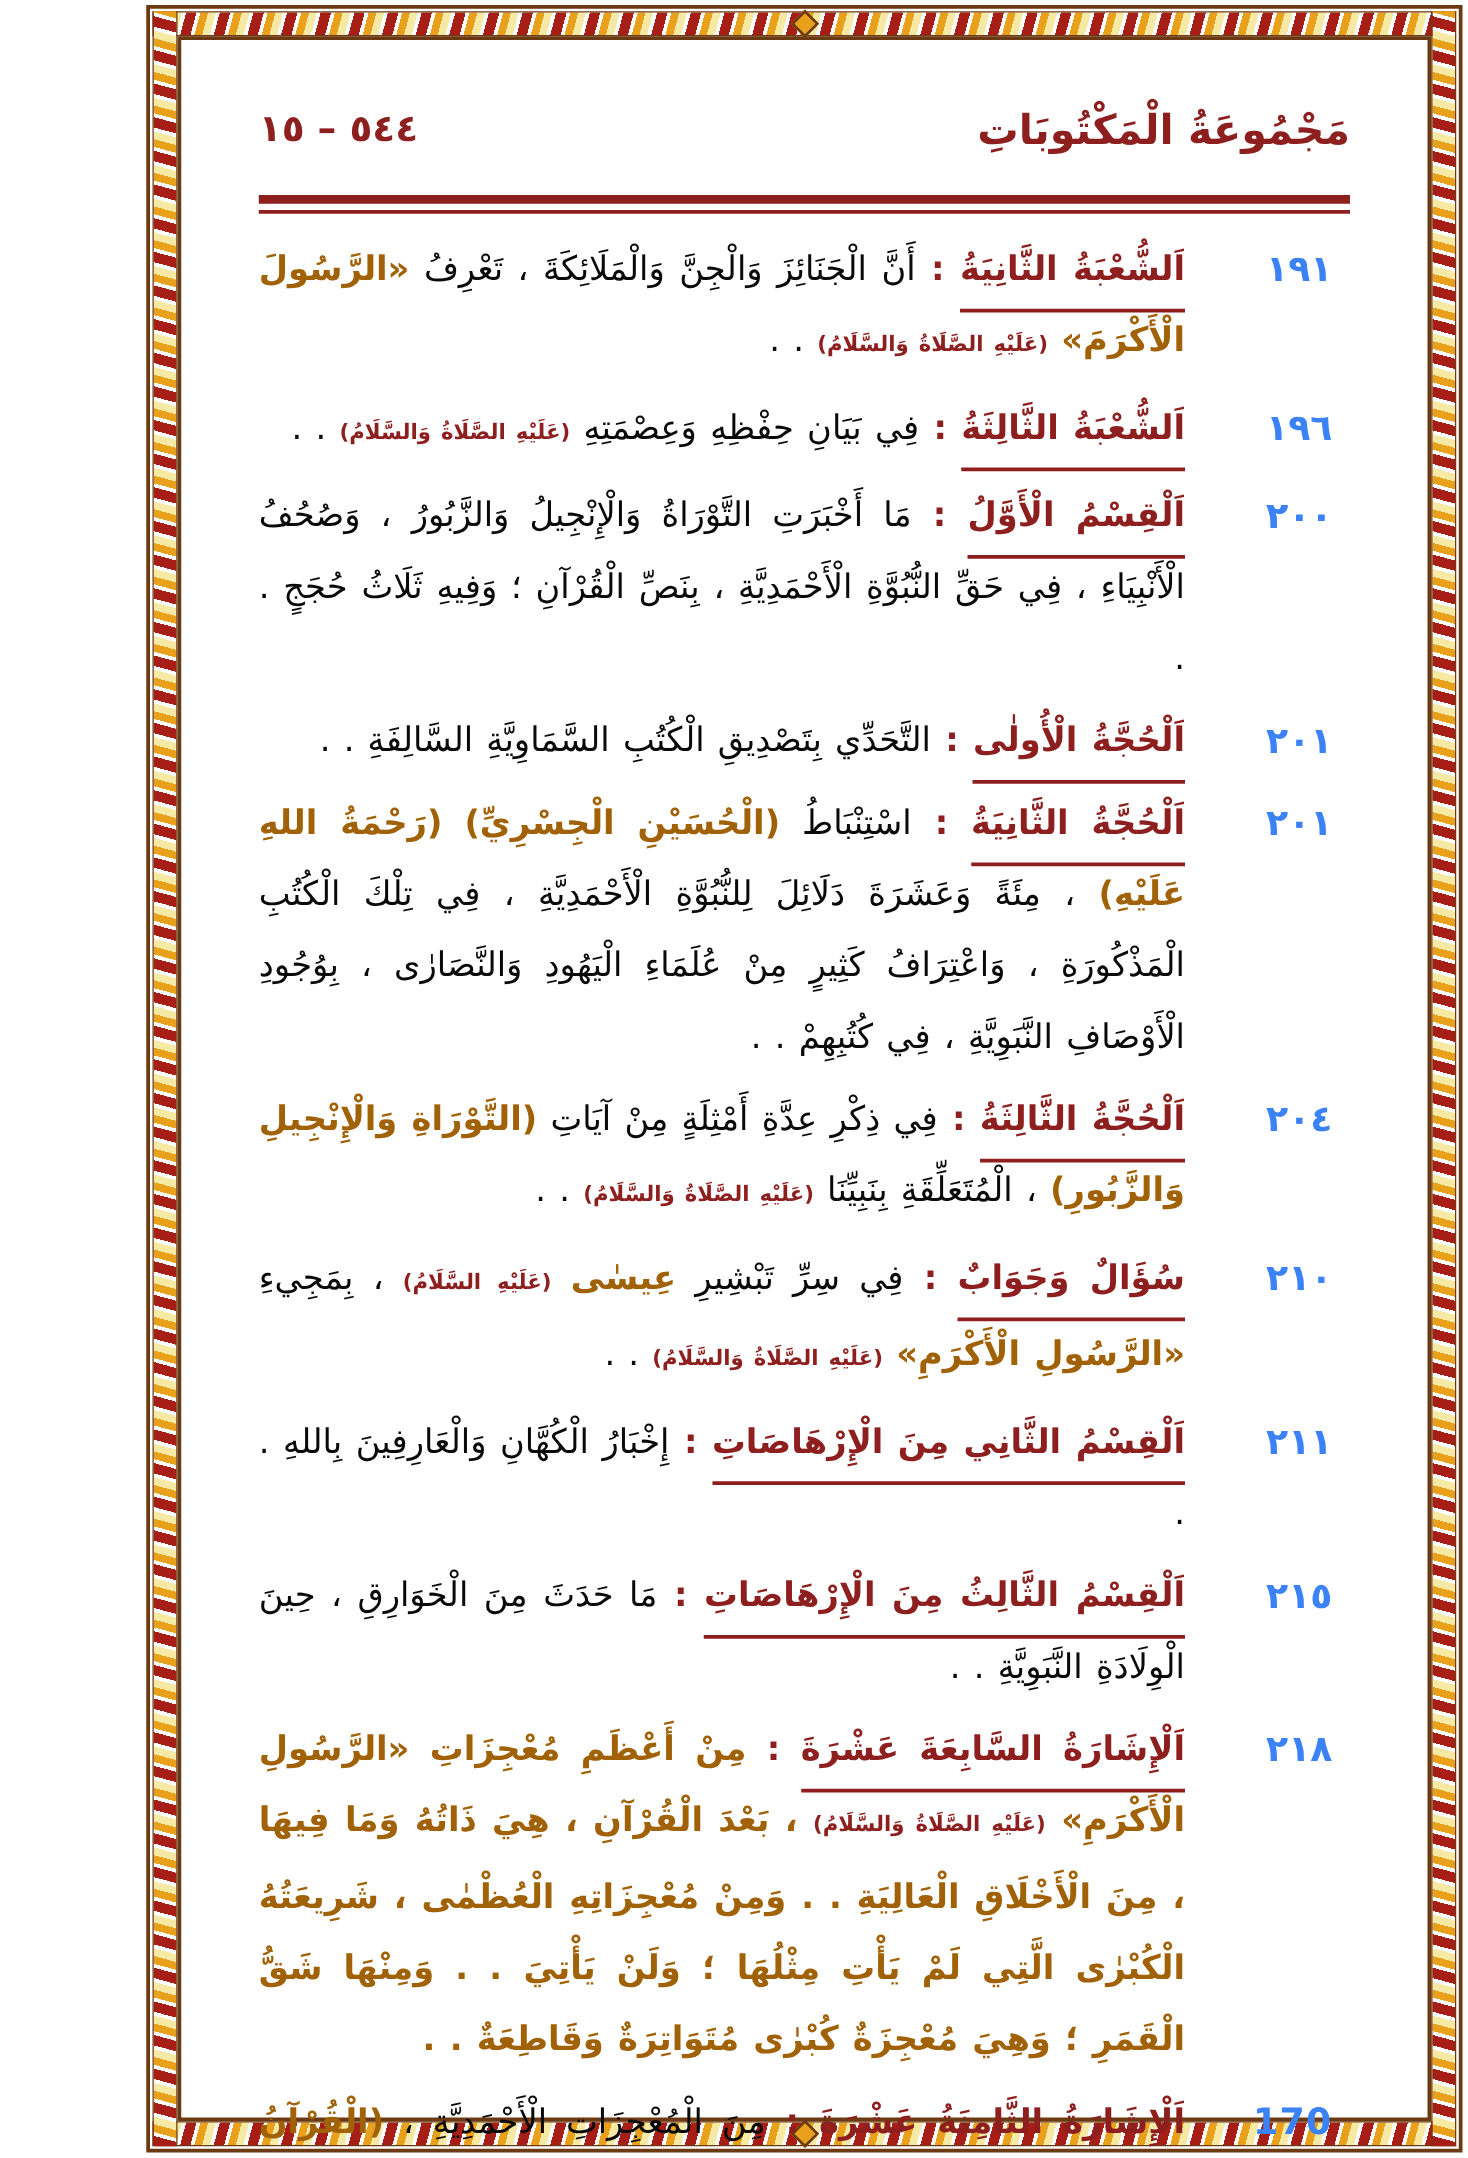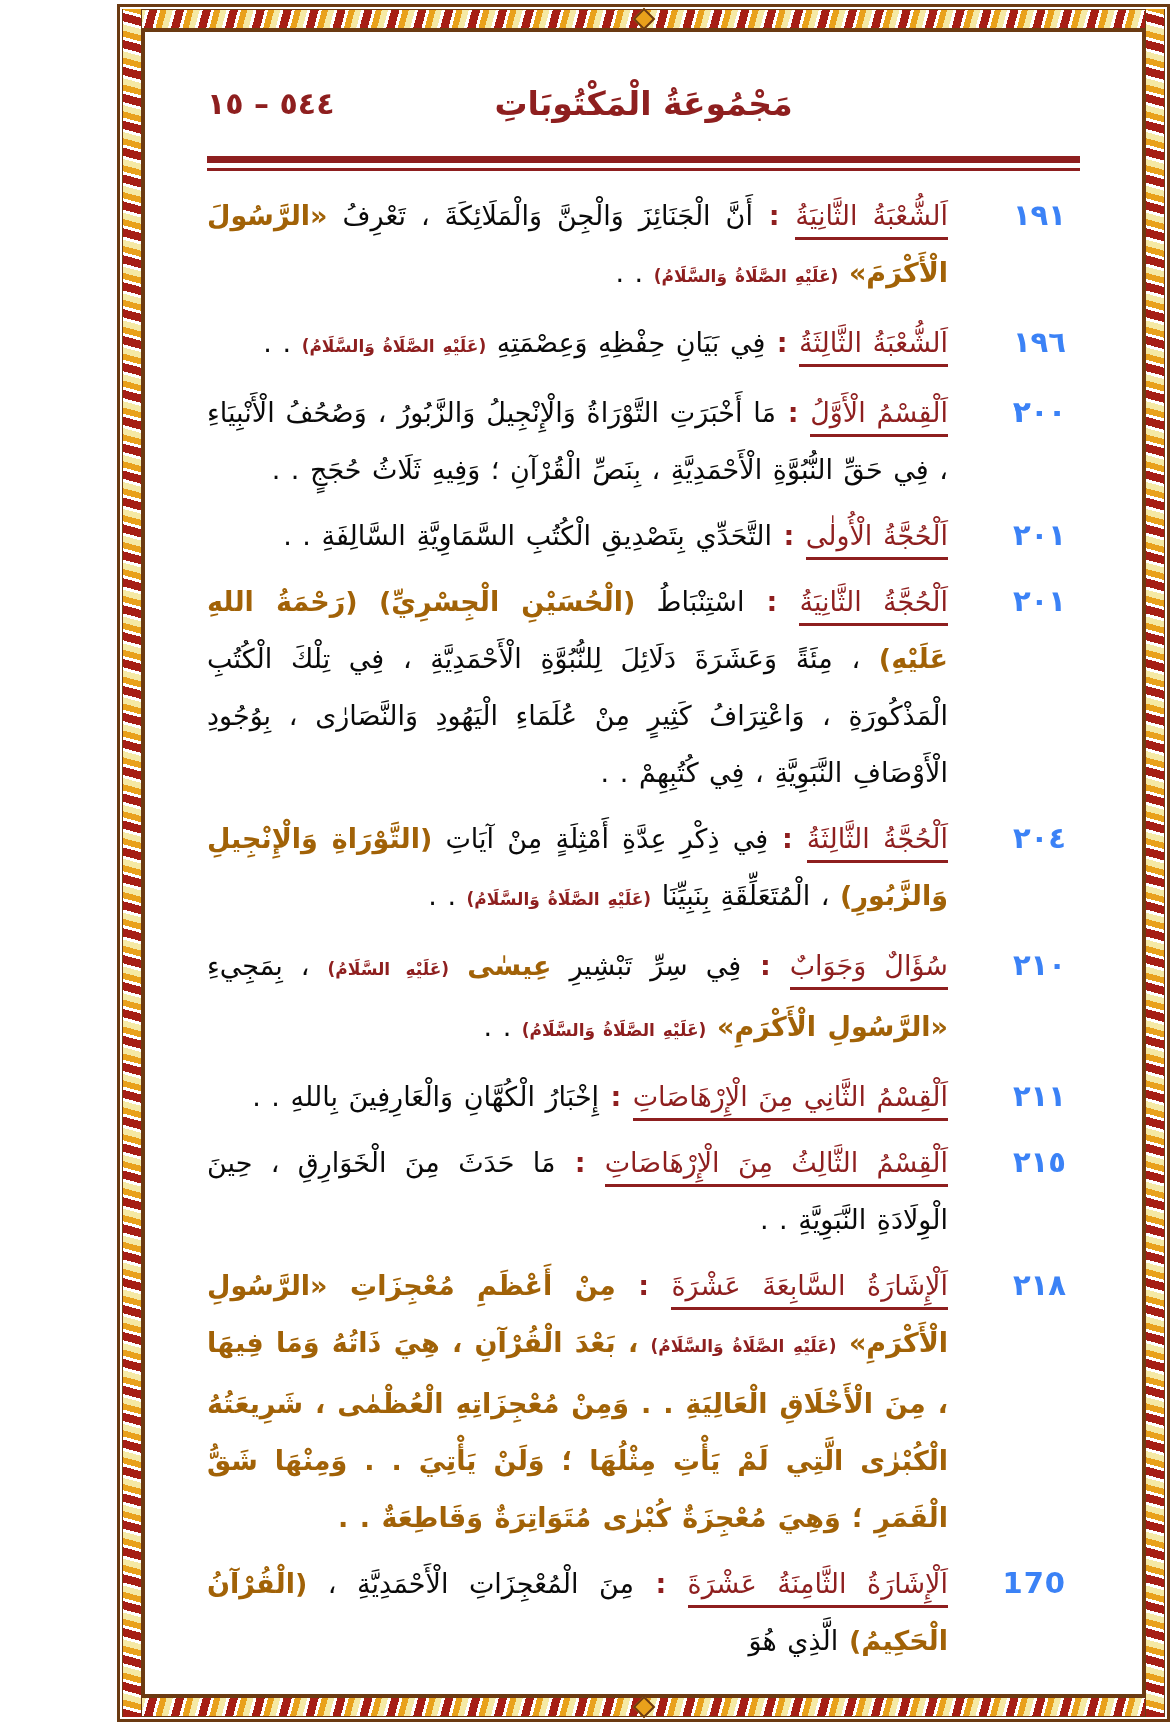--- a/index.html
+++ b/index.html
@@ -38,21 +38,21 @@
   .gem-top{top:11px;} .gem-bottom{bottom:11px;}
 
   
   .content{
     position:absolute;inset:32px;
     padding:30px 62px 0 62px;
     direction:rtl;
   }
   .header{position:relative;height:84px;}
   .page-title{
-    margin:0;text-align:center;
+    margin:0;text-align:right;
     color:#8e1f1f;font-size:33px;font-weight:bold;
     line-height:84px;
   }
   .page-number{
     position:absolute;left:auto;right:auto;inset-inline-start:auto;
     left:0px;top:0;
     color:#8e1f1f;font-size:30px;font-weight:bold;line-height:84px;
     direction:rtl;
   }
   .double-rule{
@@ -69,22 +69,22 @@
     position:absolute;right:14px;top:0;
     color:#3b82f6;font-weight:bold;font-size:29px;line-height:57px;
     letter-spacing:1px;
   }
   .entry-body{
     margin:0;direction:rtl;text-align:justify;
     color:#0a0a0a;font-size:27px;line-height:57px;
     word-spacing:2px;
   }
   .entry-title{
-    color:#8e1f1f;font-weight:normal;
-    border-bottom:3px solid #8e1f1f;padding-bottom:6px;
+    color:#8e1f1f;font-weight:bold;
+    border-bottom:3px solid #8e1f1f;padding-bottom:16px;
   }
   .title-colon{color:#8e1f1f;font-weight:bold;}
   .seg-b{color:#0a0a0a;}
   .seg-r{color:#a16207;font-weight:bold;}
   .seg-s{color:#8e1f1f;font-size:17px;font-weight:bold;}
 </style>
 </head>
 <body>
 
 <div class="page">

